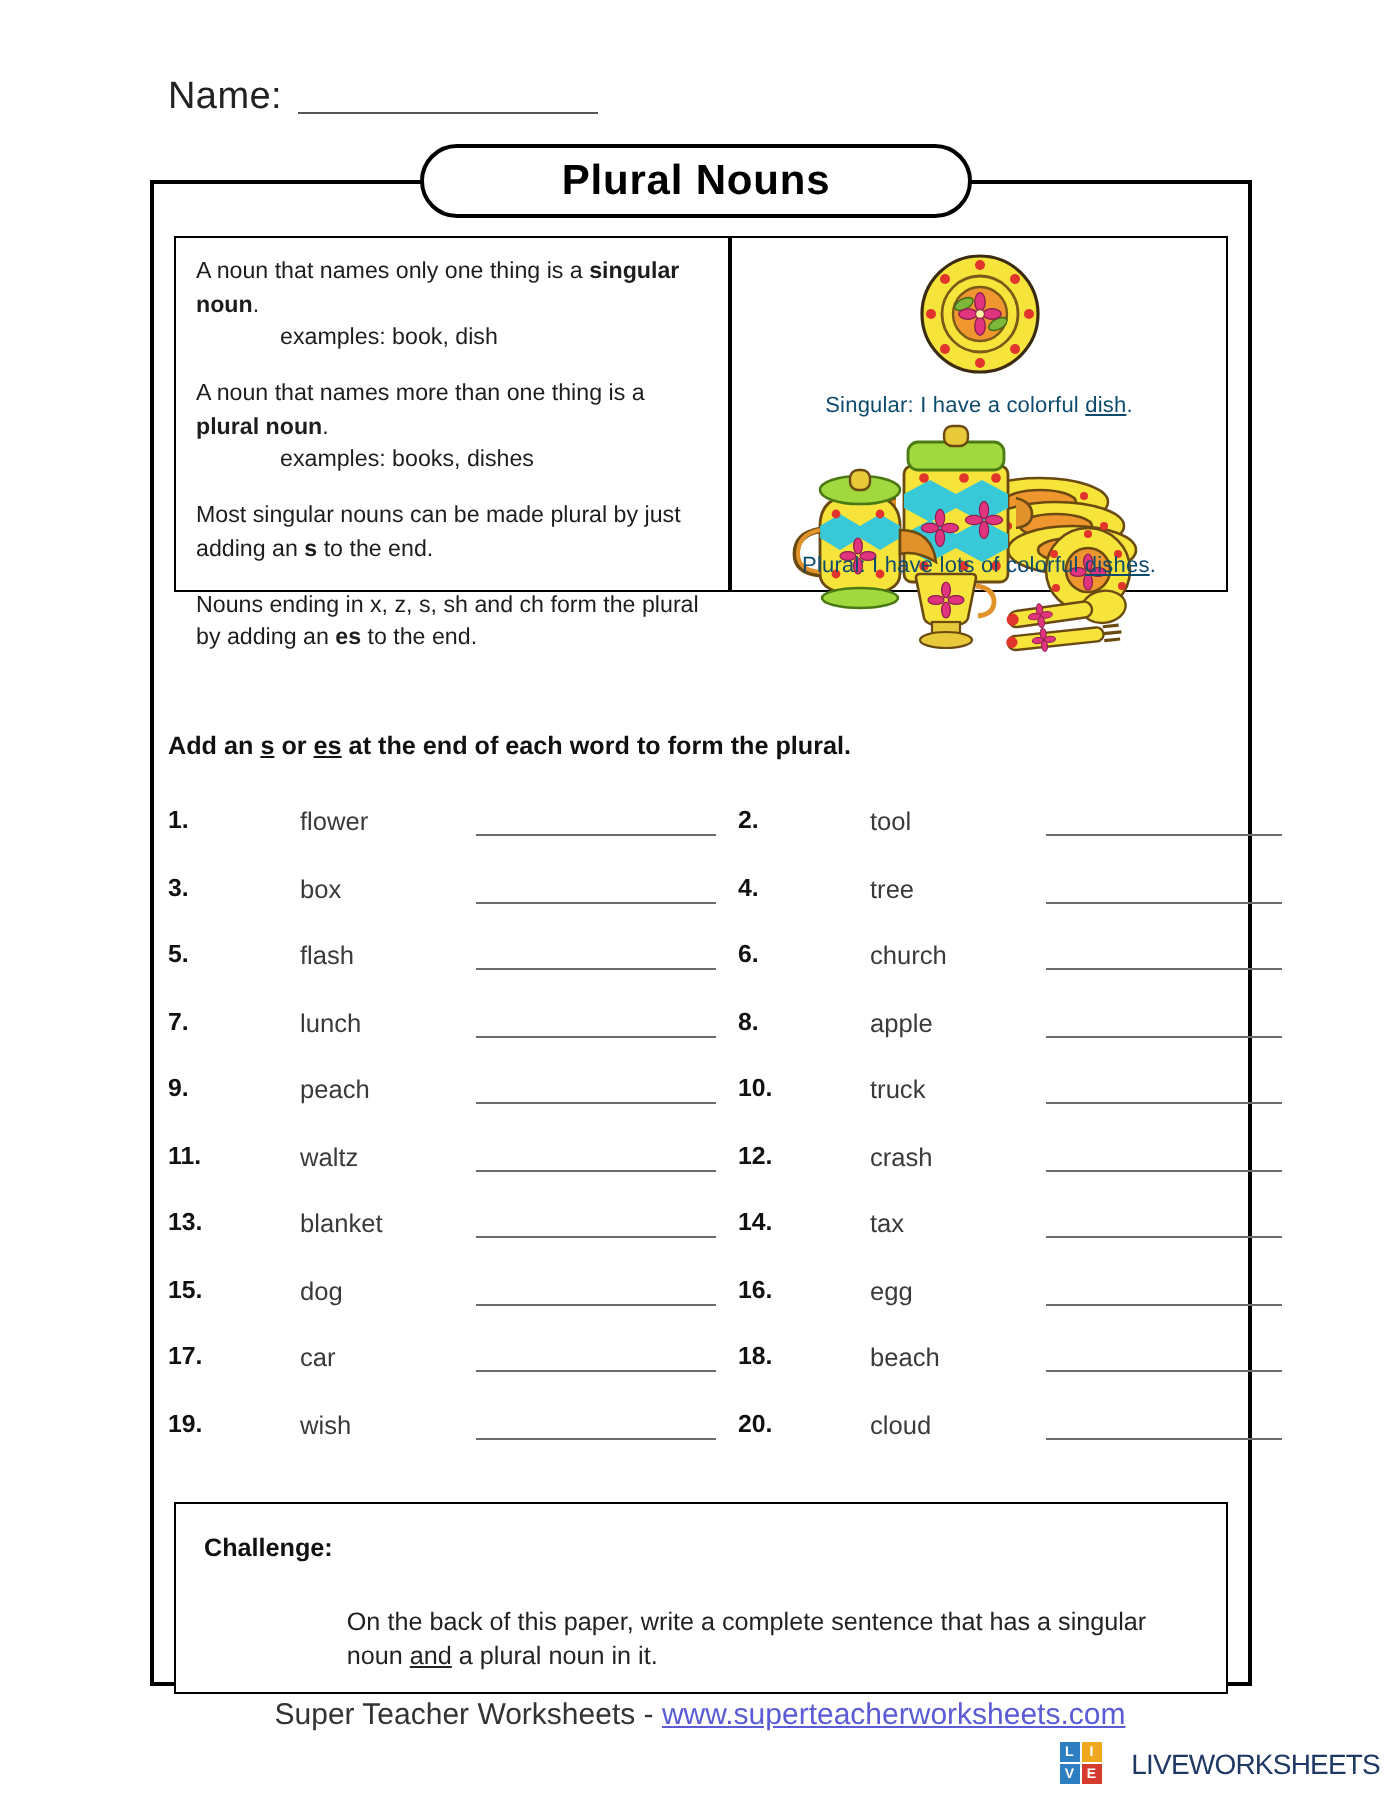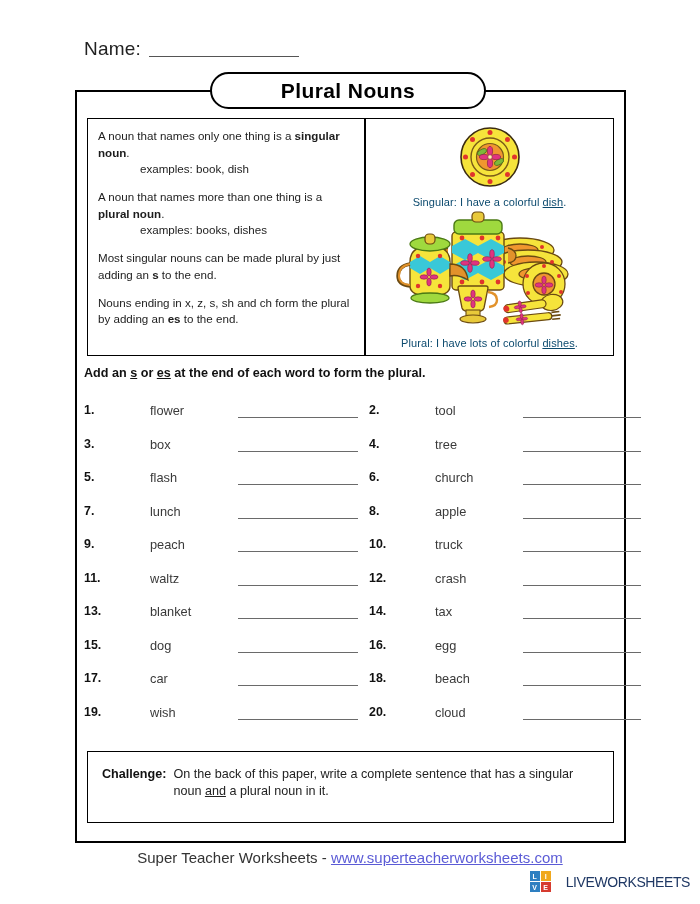--- a/index.html
+++ b/index.html
@@ -32,21 +32,21 @@
     border: 2.2px solid #000; border-radius: 20px;
     background: #fff;
     display: flex; align-items: center; justify-content: center;
     z-index: 4;
   }
   .title-text { font-size: 21px; font-weight: bold; letter-spacing: .4px; color: #000; }
 
   
   .info-box {
     position: absolute; left: 87px; top: 118px;
-    width: 527px; height: 238px;
+    width: 527px; height: 178px;
     border: 1.8px solid #000; background: #fff;
     display: flex; z-index: 2;
   }
   .info-left {
     width: 278px; padding: 9px 10px 0 10px;
     border-right: 2px solid #000;
     font-size: 11.6px; line-height: 1.44; color: #1d1d1d;
   }
   .info-left p { margin: 0 0 11px 0; }
   .info-left .ex { display: block; padding-left: 42px; }
@@ -94,28 +94,28 @@
   .blank {
     flex: none; height: 16px;
     border-bottom: 1.5px solid #6a6a6a;
   }
   .cell-left .blank { width: 120px; }
   .cell-right .blank { width: 118px; }
 
   
   .challenge {
     position: absolute; left: 87px; top: 751px;
-    width: 527px; height: 72px;
+    width: 527px; height: 96px;
     border: 1.6px solid #000; background: #fff;
     padding: 14px 16px 0 14px;
     display: flex; gap: 7px;
     z-index: 2;
   }
   .challenge-label { font-size: 12.6px; font-weight: bold; color: #111; flex: none; padding-top: 1px; }
-  .challenge-text { font-size: 12.6px; color: #222; line-height: 1.38; }
+  .challenge-text { font-size: 12.6px; color: #222; line-height: 1.38; margin-top: 37px; }
   .challenge-text u { text-decoration: underline; }
 
   
   .footer {
     position: absolute; left: 0; top: 849px; width: 700px;
     text-align: center; font-size: 15px; color: #333;
   }
   .footer .sep { color: #333; }
   .footer .url { color: #5b5bd6; text-decoration: underline; }
 

